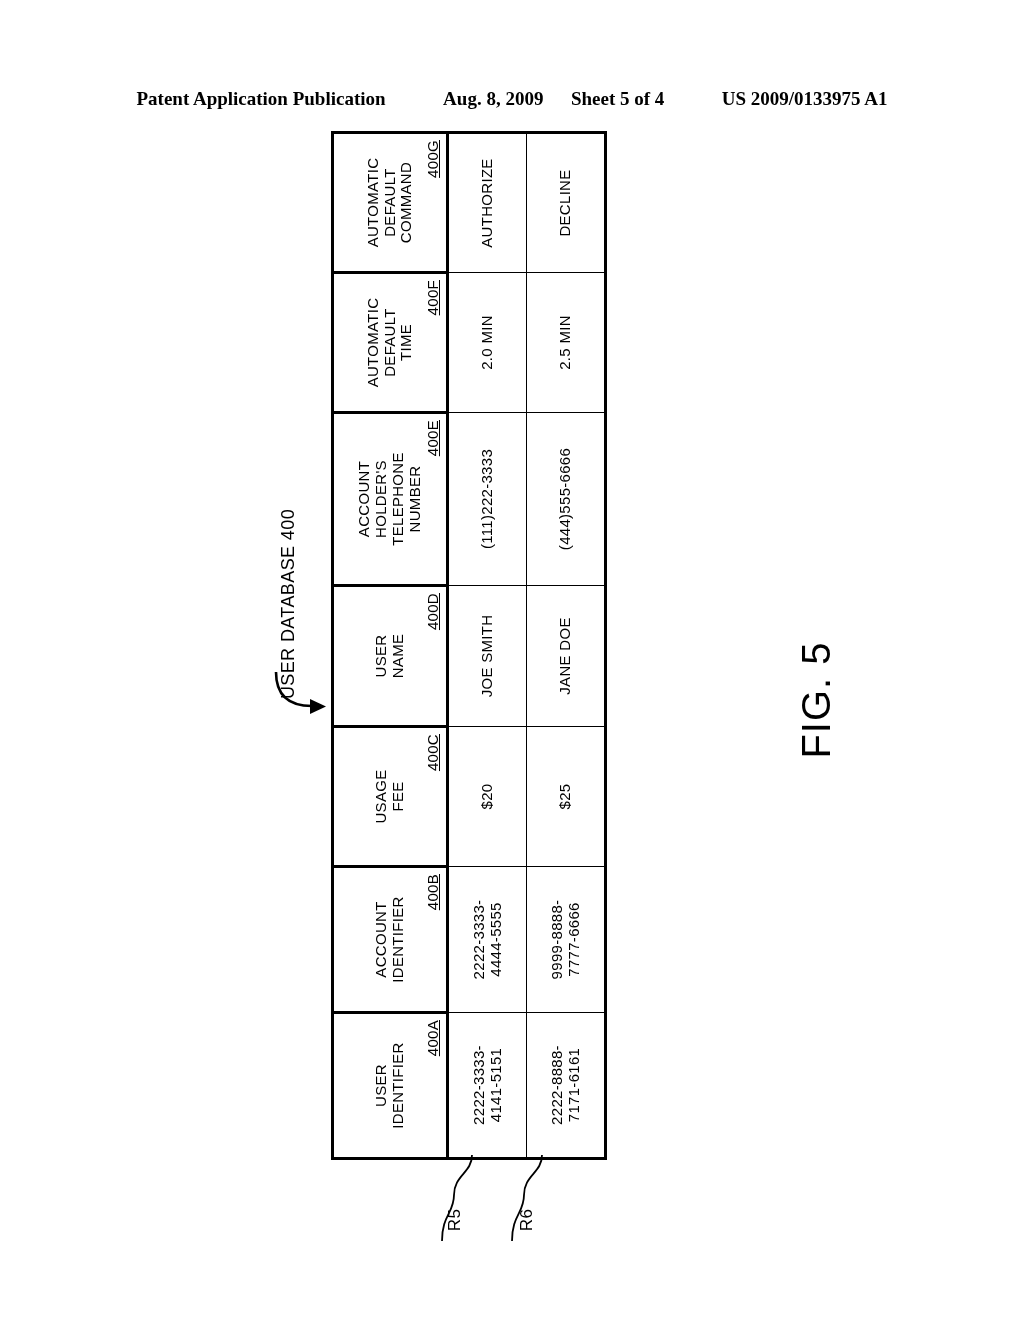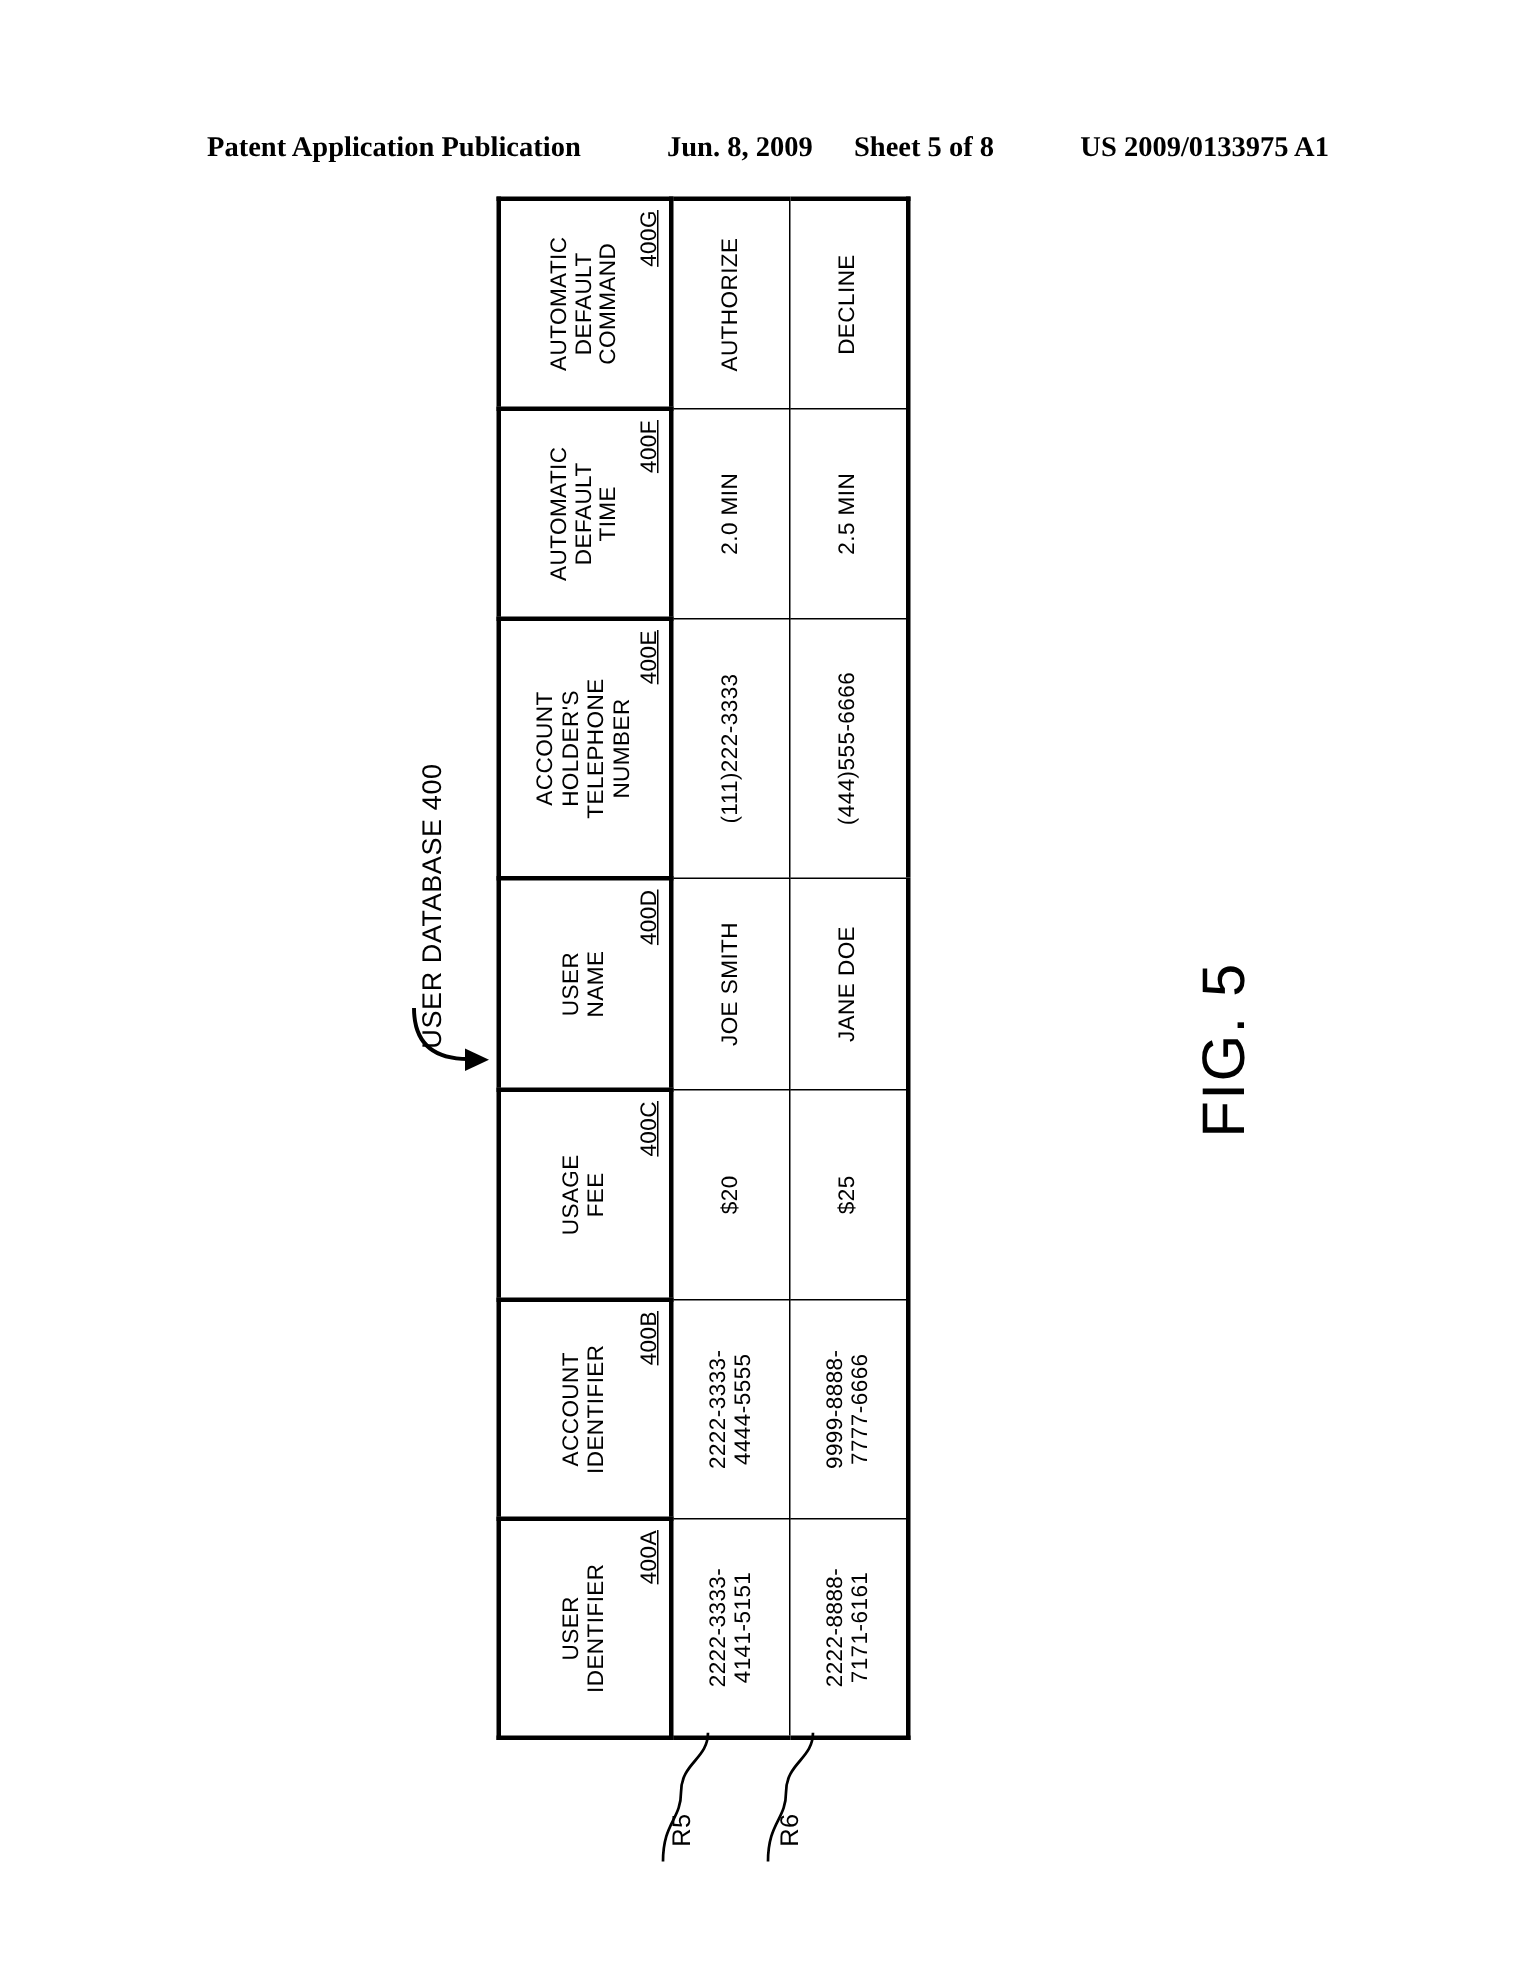--- a/index.html
+++ b/index.html
@@ -176,23 +176,23 @@
     width: 200px;
     height: 90px;
   }
 </style>
 </head>
 <body>
 
 <div class="page-header">
   <span class="seg">Patent Application Publication</span>
   <span class="gap-xl"></span>
-  <span class="seg">Jun. 8, 2009</span>
+  <span class="seg">Aug. 8, 2009</span>
   <span class="gap-md"></span>
-  <span class="seg">Sheet 5 of 8</span>
+  <span class="seg">Sheet 5 of 4</span>
   <span class="gap-xl"></span>
   <span class="seg">US 2009/0133975 A1</span>
 </div>
 
 <div class="figure-label">FIG. 5</div>
 
 <div class="db-caption">USER DATABASE 400</div>
 <svg class="db-arrow" viewBox="0 0 56 50">
   <path d="M4 4 C 4 30, 20 38, 40 38" stroke="#000" stroke-width="2.6" fill="none"></path>
   <polygon points="38,31 54,38.5 38,46" fill="#000"></polygon>

